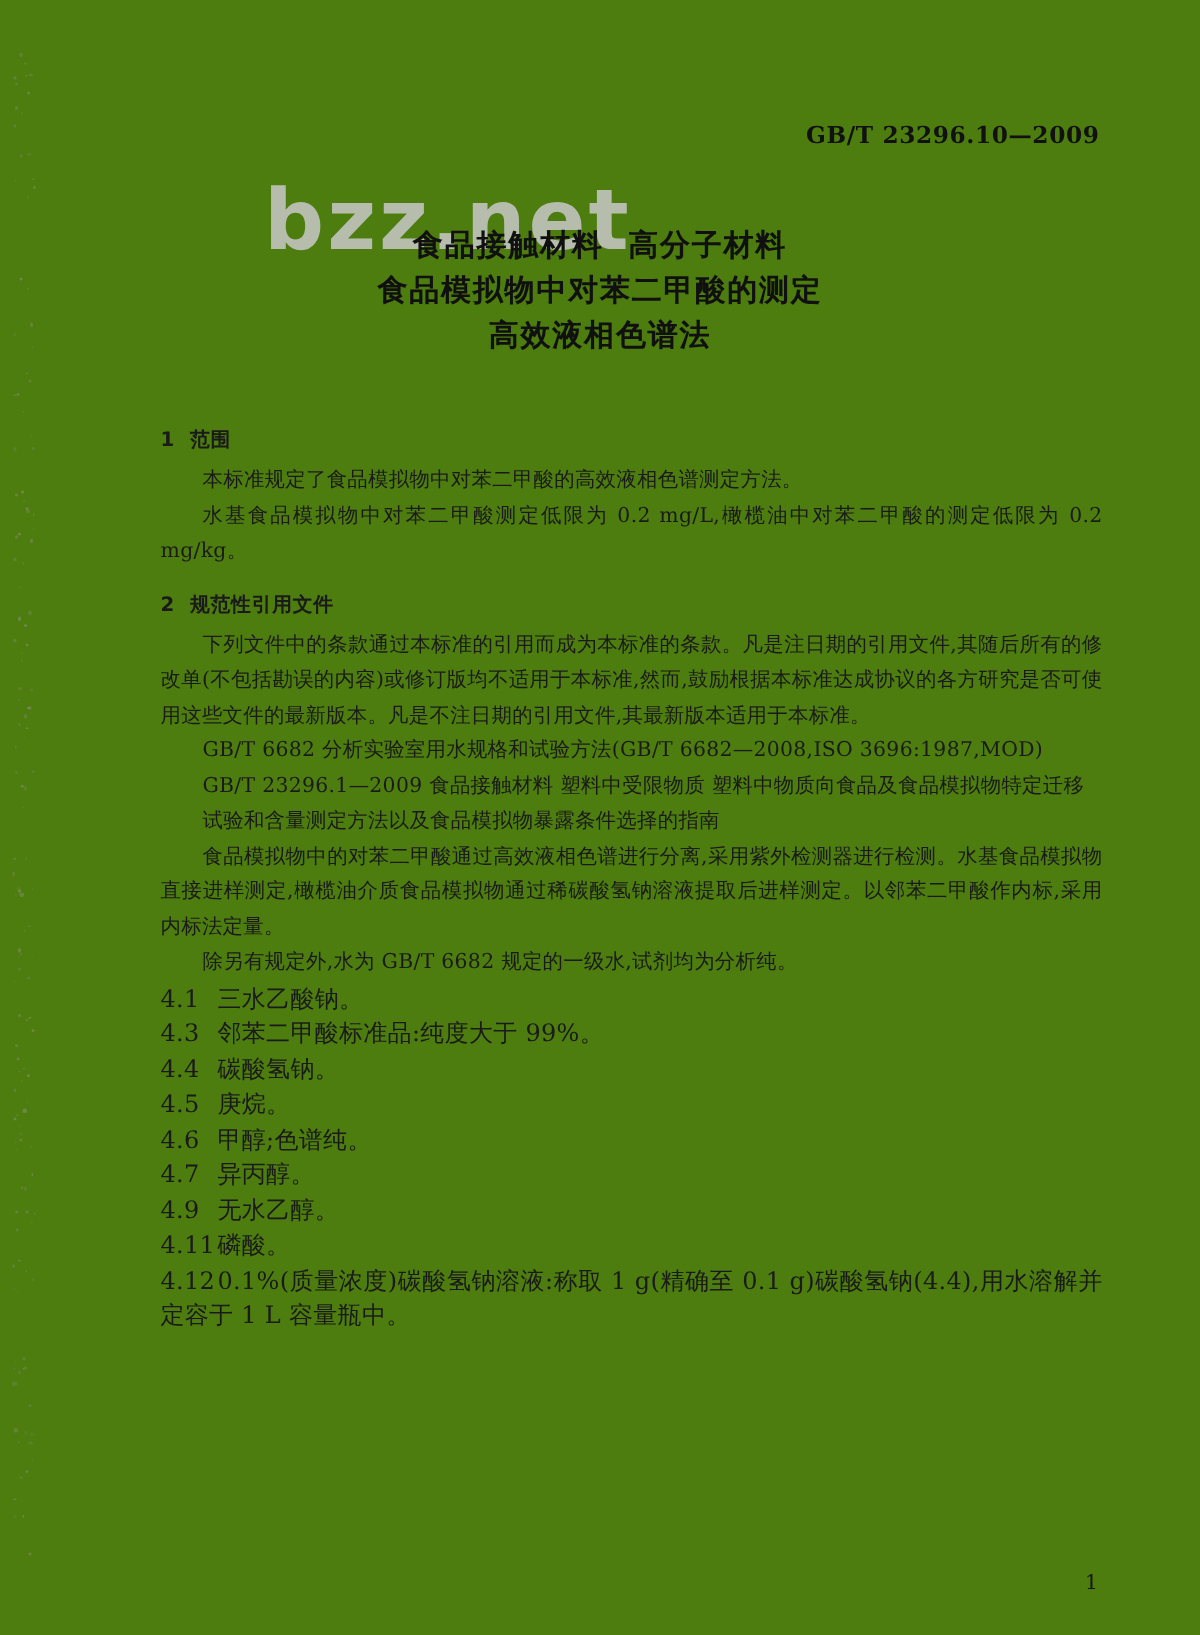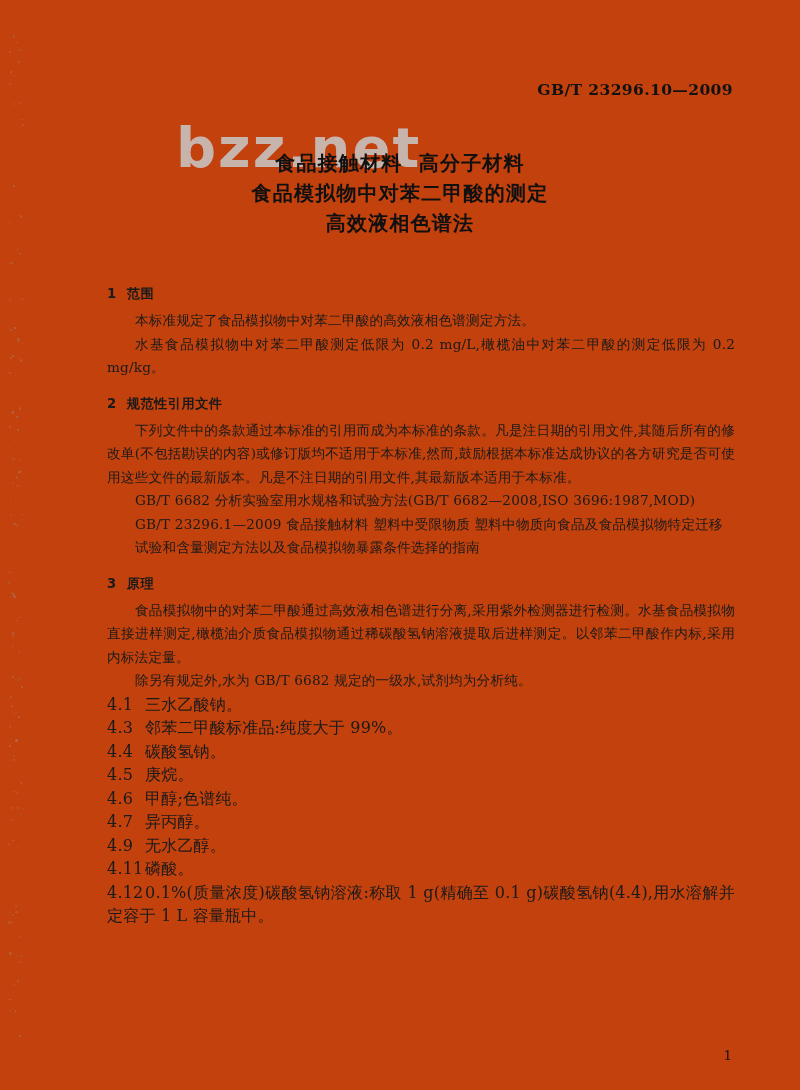--- a/index.html
+++ b/index.html
@@ -4,21 +4,21 @@
 <style>
   html, body {
     margin: 0;
     padding: 0;
     background: #ffffff;
   }
   .page {
     position: relative;
     width: 800px;
     height: 1090px;
-    background: #c2410c;
+    background: #4d7c0f;
     overflow: hidden;
     font-family: "DejaVu Serif", "Liberation Serif", serif;
     color: #1a1a1a;
   }
 
   
   .scan-speckles {
     position: absolute;
     left: 8px;
     top: 28px;
@@ -308,23 +308,20 @@
     <p class="para indent">本标准规定了食品模拟物中对苯二甲酸的高效液相色谱测定方法。</p>
     <p class="para indent">水基食品模拟物中对苯二甲酸测定低限为 0.2 mg/L,橄榄油中对苯二甲酸的测定低限为 0.2 mg/kg。</p>
 
     <div class="sec-head">
       <span class="num">2</span><span>规范性引用文件</span>
     </div>
     <p class="para indent">下列文件中的条款通过本标准的引用而成为本标准的条款。凡是注日期的引用文件,其随后所有的修改单(不包括勘误的内容)或修订版均不适用于本标准,然而,鼓励根据本标准达成协议的各方研究是否可使用这些文件的最新版本。凡是不注日期的引用文件,其最新版本适用于本标准。</p>
     <p class="ref-line">GB/T 6682  分析实验室用水规格和试验方法(GB/T 6682—2008,ISO 3696:1987,MOD)</p>
     <p class="ref-line">GB/T 23296.1—2009  食品接触材料  塑料中受限物质  塑料中物质向食品及食品模拟物特定迁移试验和含量测定方法以及食品模拟物暴露条件选择的指南</p>
 
-    <div class="sec-head">
-      <span class="num">3</span><span>原理</span>
-    </div>
     <p class="para indent">食品模拟物中的对苯二甲酸通过高效液相色谱进行分离,采用紫外检测器进行检测。水基食品模拟物直接进样测定,橄榄油介质食品模拟物通过稀碳酸氢钠溶液提取后进样测定。以邻苯二甲酸作内标,采用内标法定量。</p>
 
     <p class="para indent">除另有规定外,水为 GB/T 6682 规定的一级水,试剂均为分析纯。</p>
 
     <div id="reagent-list">
         <p class="item"><span class="inum">4.1</span><span>三水乙酸钠。</span></p>
         <p class="item"><span class="inum">4.3</span><span>邻苯二甲酸标准品:纯度大于 99%。</span></p>
         <p class="item"><span class="inum">4.4</span><span>碳酸氢钠。</span></p>
         <p class="item"><span class="inum">4.5</span><span>庚烷。</span></p>
         <p class="item"><span class="inum">4.6</span><span>甲醇;色谱纯。</span></p>

